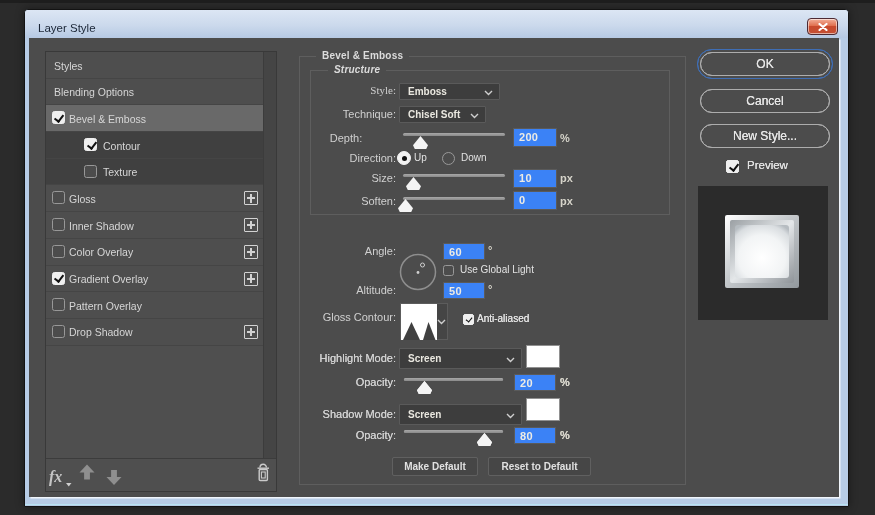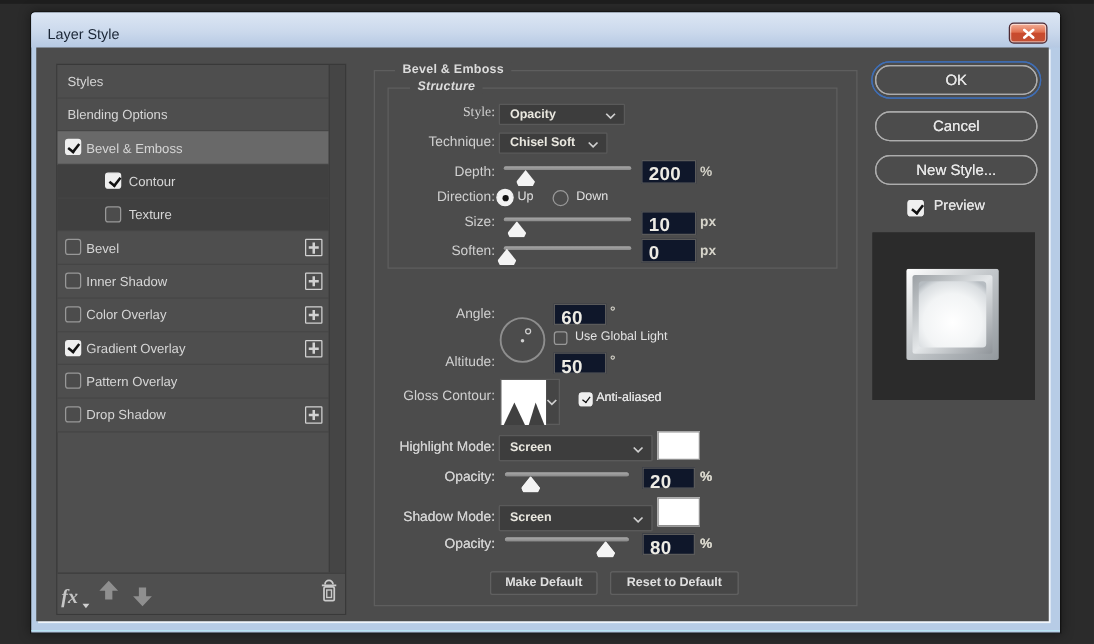--- a/index.html
+++ b/index.html
@@ -56,22 +56,22 @@
 
 .grp { position:absolute; border:1px solid #5e5e5e; }
 .grp .cap { position:absolute; top:-7px; left:16px; background:#4c4c4c;
   padding:0 6px; font-size:10px; font-weight:bold; color:#dcdcdc; letter-spacing:0.2px; }
 .lab { position:absolute; font-size:11px; color:#d0d0d0; text-align:right; }
 .dd { position:absolute; height:17px; background:#3d3d3d; border:1px solid #5a5a5a;
   border-radius:1px; color:#eae8e0; font-size:10px; font-weight:bold; }
 .dd span { position:absolute; left:8px; top:2px; }
 .dd svg { position:absolute; right:6px; top:6px; }
 .swatch { position:absolute; width:34px; height:23px; background:#fff; border:1px solid #909090; }
-.vbox { position:absolute; height:17px; background:#0f172a; border:1px solid #5a5a5a;
-  color:#edebe4; font-size:15px; }
+.vbox { position:absolute; height:17px; background:#3b82f6; border:1px solid #5a5a5a;
+  color:#edebe4; font-size:11px; }
 .vbox span { position:absolute; left:5px; top:2px; font-weight:bold; letter-spacing:0.3px; }
 .unit { position:absolute; font-size:11px; font-weight:bold; color:#d6d4ca; }
 .track { position:absolute; height:3px; border-radius:1.5px;
   background:linear-gradient(#a8a8a8,#8a8a8a); }
 .thumb { position:absolute; width:15px; height:13px; background:#f4f4f4;
   clip-path:polygon(50% 0, 100% 72%, 88% 100%, 12% 100%, 0 72%);
   filter:drop-shadow(0 1px 1px rgba(0,0,0,0.45)); }
 .radio { position:absolute; width:13px; height:13px; border-radius:50%;
   border:1px solid #999; }
 .radio.on { background:#f2f2f2; border-color:#f2f2f2; }
@@ -111,21 +111,21 @@
             <span class="lbl">Blending Options</span>
           </div>
         <div class="row sel hascb"><span class="cb on"></span><span class="lbl">Bevel &amp; Emboss</span></div>
         <div class="row sub hascb"><span class="cb on"></span><span class="lbl">Contour</span></div>
         <div class="row sub hascb">
             <span class="cb off"></span>
             <span class="lbl">Texture</span>
           </div>
         <div class="row hascb">
             <span class="cb off"></span>
-            <span class="lbl">Bevel</span>
+            <span class="lbl">Gloss</span>
             <span class="plus"></span>
           </div>
         <div class="row hascb">
             <span class="cb off"></span>
             <span class="lbl">Inner Shadow</span>
             <span class="plus"></span>
           </div>
         <div class="row hascb">
             <span class="cb off"></span>
             <span class="lbl">Color Overlay</span>
@@ -161,34 +161,34 @@
 
     <div class="grp" style="left:270px; top:18px; width:387px; height:429px;">
       <span class="cap" style="left:16px;">Bevel &amp; Emboss</span>
     </div>
     <div class="grp" style="left:281px; top:32px; width:360px; height:145px;">
       <span class="cap" style="left:17px;font-style:italic;">Structure</span>
     </div>
 
     <div class="lab" style="left:267px; top:46px; width:100px;font-family:Liberation Serif, serif;">Style:</div>
     <div class="dd" style="left:370px; top:45px; width:101px; height:17px;">
-        <span>Opacity</span>
+        <span>Emboss</span>
       <svg width="9" height="6">
           <path d="M1 1 L4.5 4.5 L8 1" stroke="#cfcfcf" stroke-width="1.4" fill="none"></path>
         </svg>
       </div>
     <div class="lab" style="left:267px; top:70px; width:100px;">Technique:</div>
     <div class="dd" style="left:370px; top:68px; width:87px; height:17px;">
         <span>Chisel Soft</span>
       <svg width="9" height="6">
           <path d="M1 1 L4.5 4.5 L8 1" stroke="#cfcfcf" stroke-width="1.4" fill="none"></path>
         </svg>
       </div>
 
-    <div class="lab" style="left:267px; top:94px; width:100px;">Depth:</div>
+    <div class="lab" style="left:267px; top:94px; width:100px;text-align:center;">Depth:</div>
     <div class="track" style="left:374px; top:95px; width:102px;"></div>
     <div class="thumb" style="left:384px; top:98px;"></div>
     <div class="vbox" style="left:484px; top:90px; width:44px; height:19px;">
         <span>200</span>
       </div>
     <div class="unit" style="left:531px; top:94px;">%</div>
 
     <div class="lab" style="left:267px; top:114px; width:100px;">Direction:</div>
     <div class="radio on" style="left:368px; top:113px; width:14px; height:14px;"></div>
     <div class="ftext" style="left:385px; top:114px;">Up</div>

